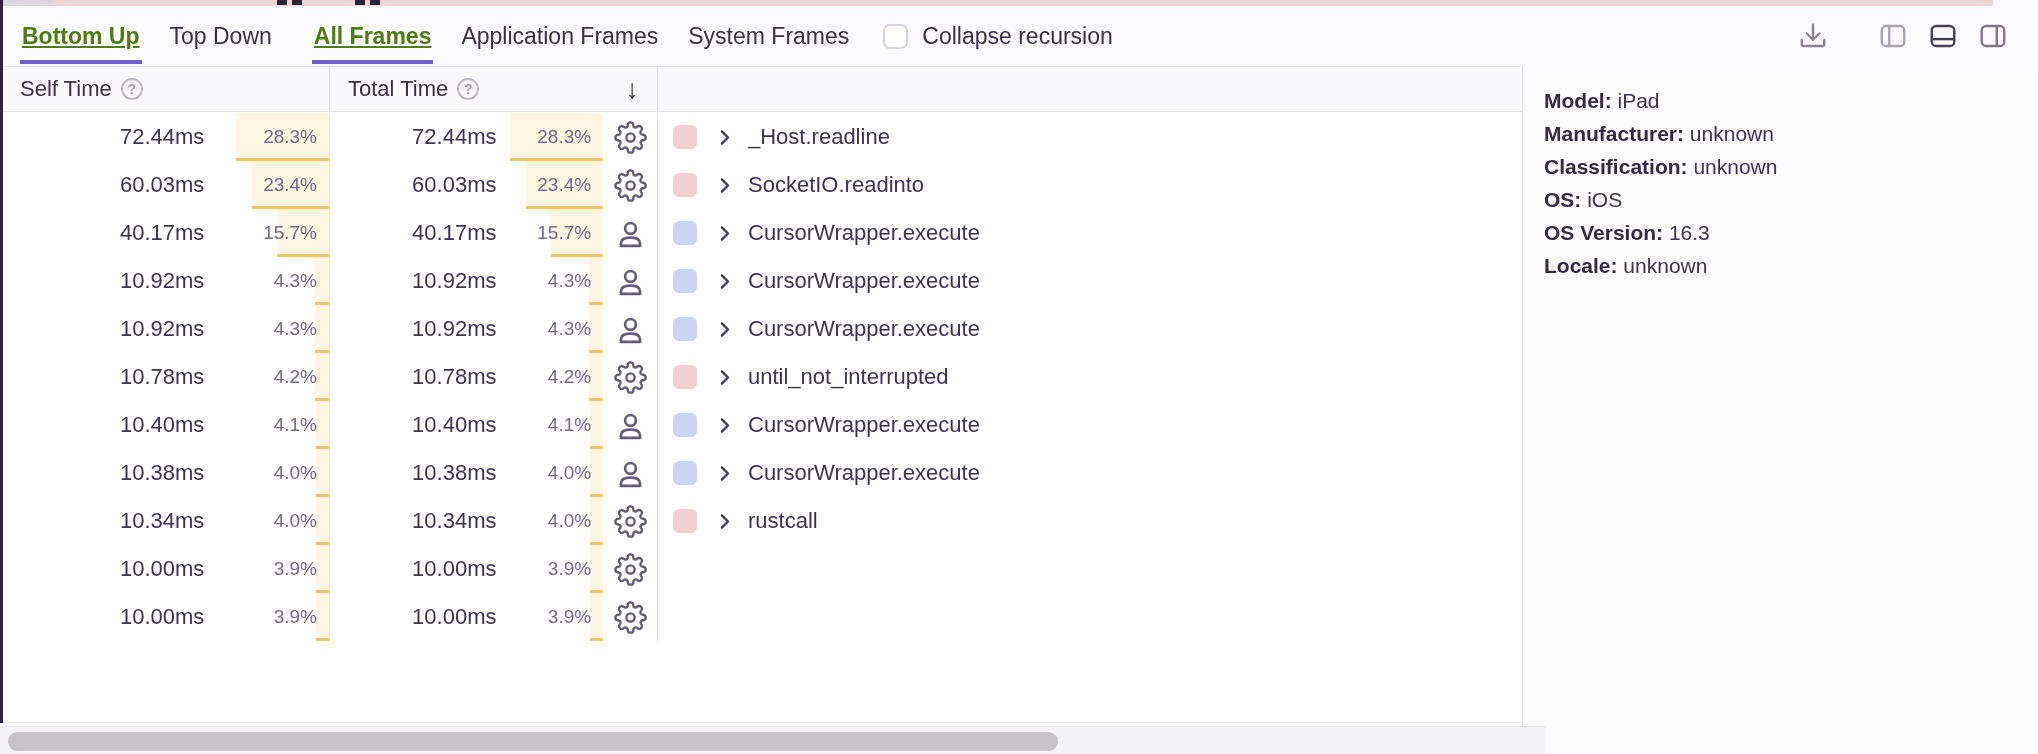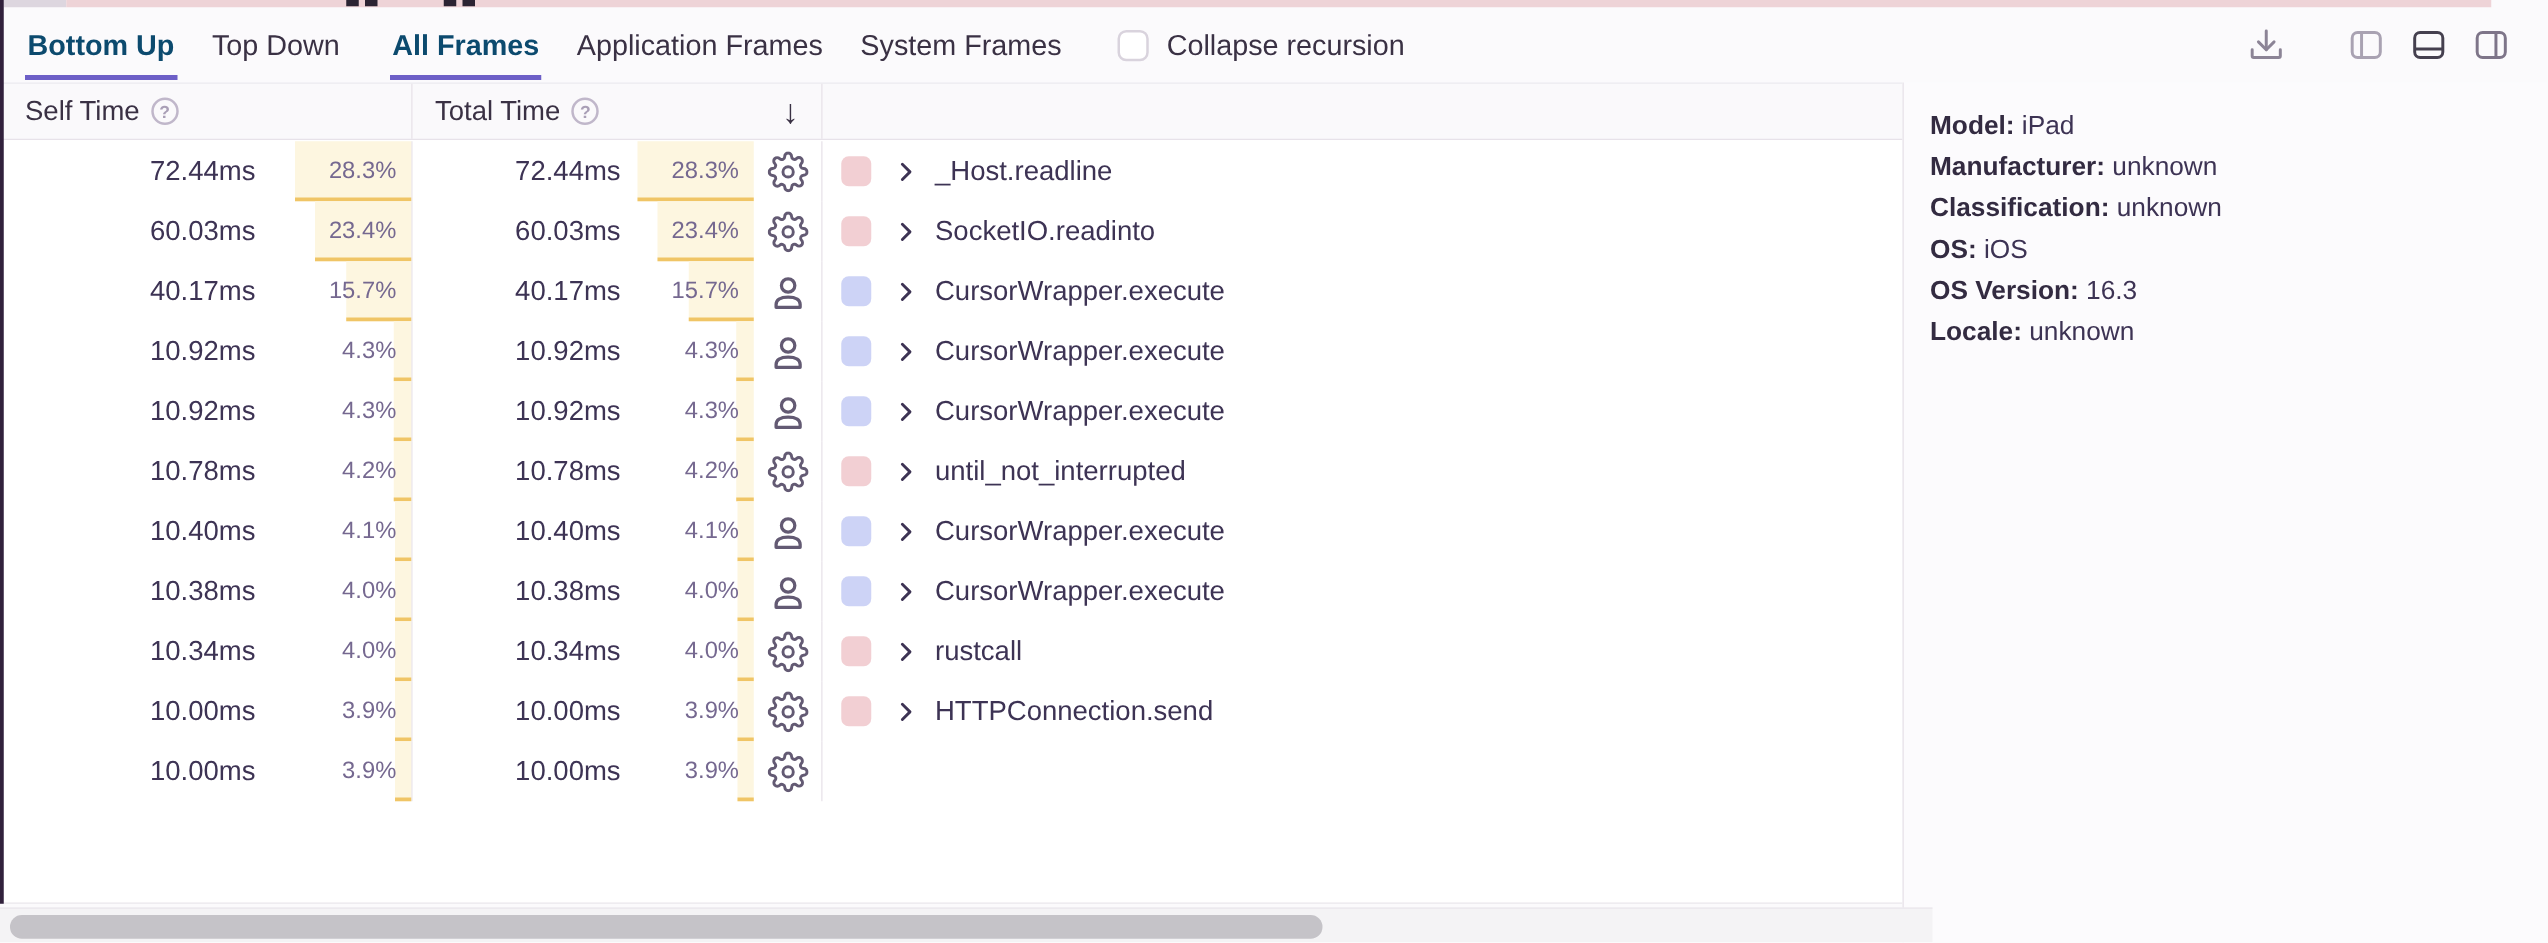--- a/index.html
+++ b/index.html
@@ -13,24 +13,24 @@
   .minimap .seg-pink { position:absolute; left:53px; top:0; width:1940px; height:6px; background:#eed3d7; }
   .minimap .tick { position:absolute; top:0; width:10px; height:5px; background:#2b2433; }
 
   
   .left-edge { position:absolute; left:0; top:0; width:3px; height:723px; background:#31213c; z-index:30; }
 
   
   .tabbar { position:absolute; left:0; top:6px; width:2038px; height:60px; background:#fbfafc; display:flex; align-items:center; }
   .tabs { display:flex; align-items:center; gap:30px; padding-left:22px; height:100%; }
   .tab { position:relative; height:100%; display:flex; align-items:center; font-size:23px; color:#3a3144; cursor:pointer; white-space:nowrap; }
-  .tab.active { font-weight:700; color:#0c4a6e; }
+  .tab.active { font-weight:700; color:#4d7c0f;text-decoration:underline; }
   .tab.active::after { content:""; position:absolute; left:-2px; right:-2px; bottom:2px; height:4px; background:#6d5fc7; }
   .tab.grp { margin-left:12px; }
-  .collapse { display:flex; align-items:center; gap:14px; margin-left:15px; }
+  .collapse { display:flex; align-items:center; gap:14px; margin-left:4px; }
   .checkbox { width:25px; height:25px; border:2px solid #d9d3dd; border-radius:7px; background:#ffffff; }
   .collapse-label { font-size:23px; color:#3a3144; }
   .topbar-icons { margin-left:auto; display:flex; align-items:center; padding-right:28px; }
   .icon-btn { width:34px; height:34px; display:flex; align-items:center; justify-content:center; cursor:pointer; }
   .icon-btn svg { width:30px; height:30px; }
   .dl { margin-right:46px; color:#8c8496; }
   .lay1 { color:#a9a2b2; margin-right:16px; }
   .lay2 { color:#45404f; margin-right:16px; }
   .lay3 { color:#7e7589; }
 
@@ -474,29 +474,20 @@
         <span class="pct-under" style="width: 12.9px;"></span>
         <span class="pct">3.9%</span>
       </span>
       <span class="icon-slot">
               <svg viewBox="0 0 24 24" fill="none" stroke="currentColor" stroke-width="1.7" stroke-linecap="round" stroke-linejoin="round">
                 <circle cx="12" cy="12" r="3"></circle>
                 <path d="M19.4 15a1.65 1.65 0 0 0 .33 1.82l.06.06a2 2 0 0 1 0 2.83 2 2 0 0 1-2.83 0l-.06-.06a1.65 1.65 0 0 0-1.82-.33 1.65 1.65 0 0 0-1 1.51V21a2 2 0 0 1-2 2 2 2 0 0 1-2-2v-.09A1.65 1.65 0 0 0 9 19.4a1.65 1.65 0 0 0-1.82.33l-.06.06a2 2 0 0 1-2.83 0 2 2 0 0 1 0-2.83l.06-.06a1.65 1.65 0 0 0 .33-1.82 1.65 1.65 0 0 0-1.51-1H3a2 2 0 0 1-2-2 2 2 0 0 1 2-2h.09A1.65 1.65 0 0 0 4.6 9a1.65 1.65 0 0 0-.33-1.82l-.06-.06a2 2 0 0 1 0-2.83 2 2 0 0 1 2.83 0l.06.06a1.65 1.65 0 0 0 1.82.33H9a1.65 1.65 0 0 0 1-1.51V3a2 2 0 0 1 2-2 2 2 0 0 1 2 2v.09a1.65 1.65 0 0 0 1 1.51 1.65 1.65 0 0 0 1.82-.33l.06-.06a2 2 0 0 1 2.83 0 2 2 0 0 1 0 2.83l-.06.06a1.65 1.65 0 0 0-.33 1.82V9a1.65 1.65 0 0 0 1.51 1H21a2 2 0 0 1 2 2 2 2 0 0 1-2 2h-.09a1.65 1.65 0 0 0-1.51 1z"></path>
               </svg>
             </span>
     </div>
-    <div class="cell-frame">
-      <span class="chip pink"></span>
-      <span class="chev">
-        <svg viewBox="0 0 24 24" fill="none" stroke="currentColor" stroke-width="2.6" stroke-linecap="round" stroke-linejoin="round">
-                <polyline points="9 5 16 12 9 19"></polyline>
-              </svg>
-      </span>
-      <span class="frame-name">HTTPConnection.send</span>
-    </div>
   </div>
 
   <div class="row">
     <div class="cell-self">
       <span class="ms">10.00ms</span>
       <span class="pctbox">
         <span class="pct-bg" style="width: 12.9px;"></span>
         <span class="pct-under" style="width: 12.9px;"></span>
         <span class="pct">3.9%</span>
       </span>

